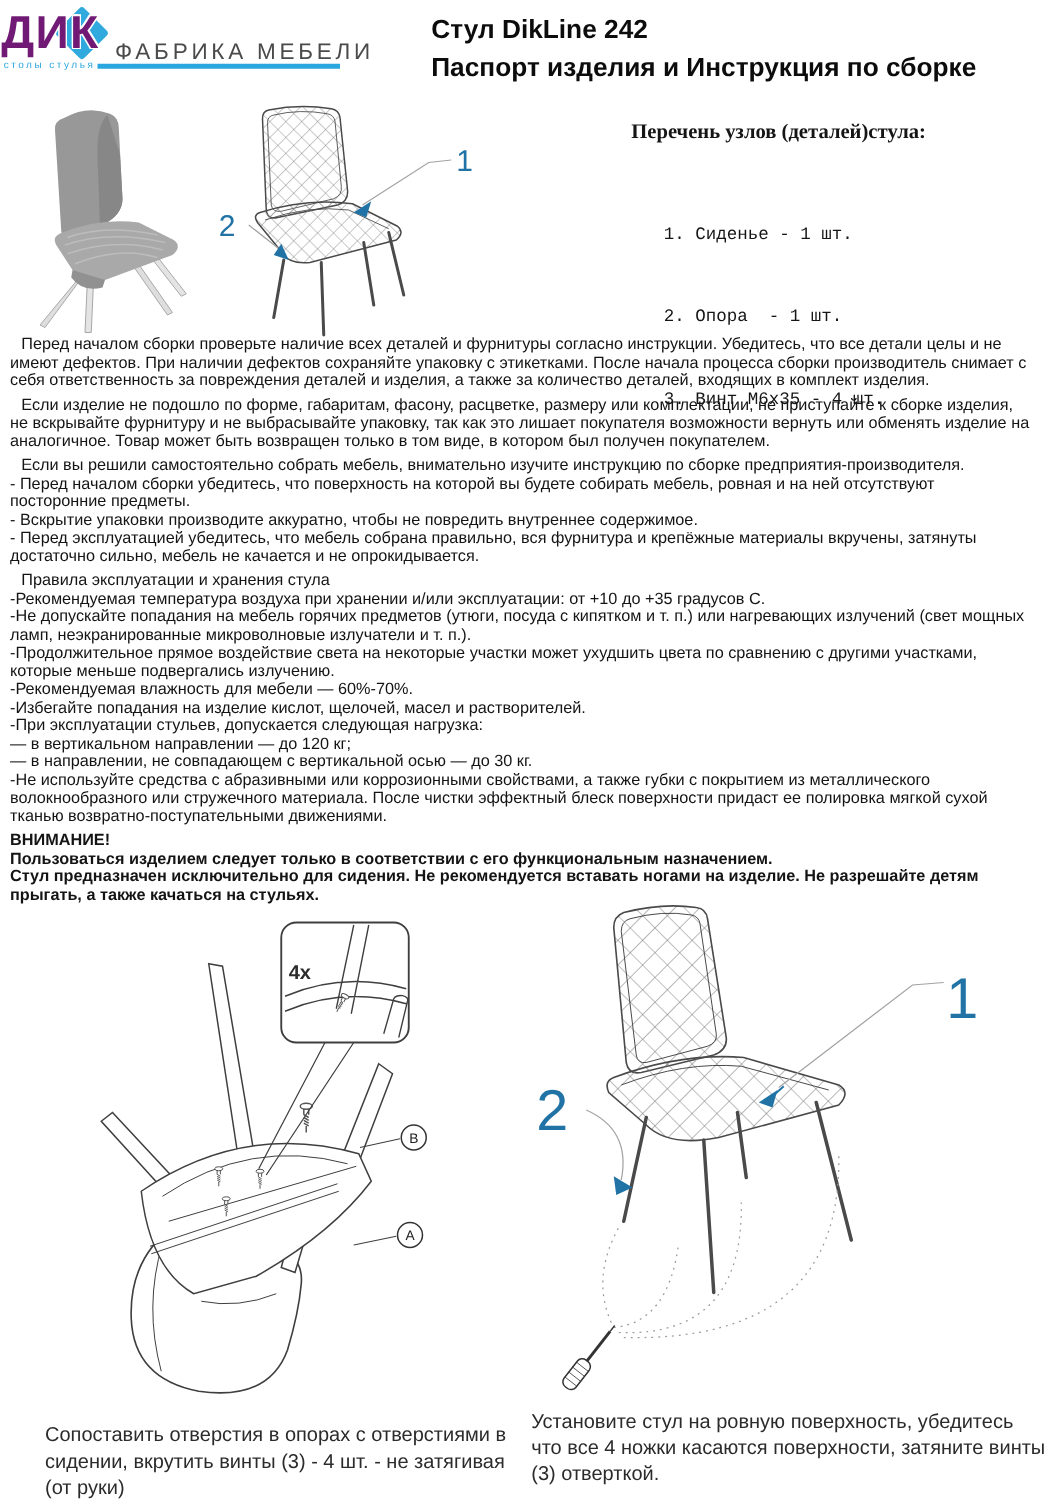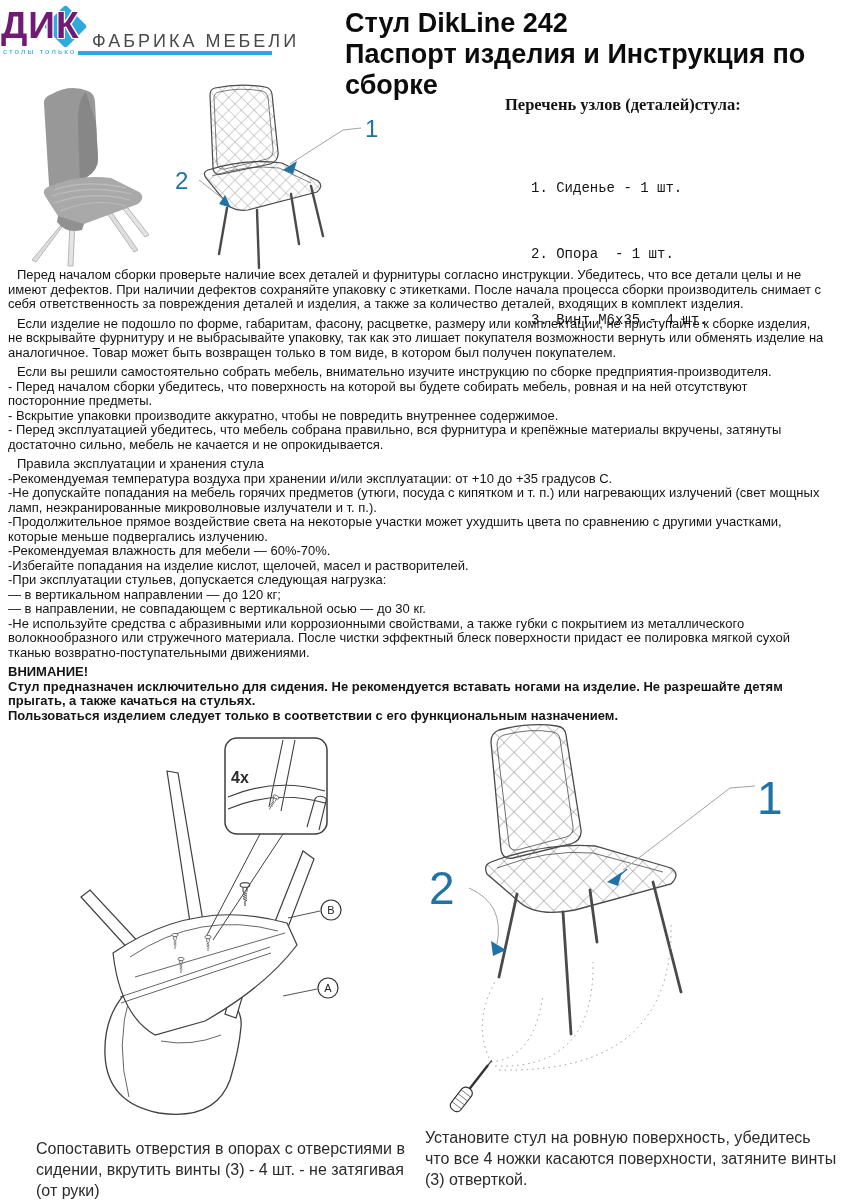--- a/index.html
+++ b/index.html
@@ -12,21 +12,21 @@
   .logo { position:absolute; left:0; top:6px; width:300px; height:52px; }
   .logo-diamond { position:absolute; left:50px; top:5px; width:31px; height:31px;
     background:#2fa9de; transform:rotate(45deg); border-radius:3px; }
   .logo-word { position:absolute; left:1px; top:0px; font-size:37px; font-weight:bold;
     color:#701a75; letter-spacing:1px; line-height:40px;
     text-shadow:1px 1px 0 #fff,-1px -1px 0 #fff,1px -1px 0 #fff,-1px 1px 0 #fff; }
   .logo-sub { position:absolute; left:3px; top:41px; font-size:8px; color:#2aa7de; letter-spacing:2px; }
   .logo-tagline { position:absolute; left:92px; top:25px; font-size:18px; color:#4a4a4a; letter-spacing:3px; }
   .logo-bar { position:absolute; left:78px; top:45px; width:194px; height:4px; background:#2aa7de; }
   
-  .title { position:absolute; left:345px; top:8px; font-size:27px; font-weight:bold; color:#0c0c0c; line-height:31px; }
+  .title { position:absolute; left:345px; top:8px; font-size:21px; font-weight:bold; color:#0c0c0c; line-height:31px; }
   
   .parts { position:absolute; left:505px; top:95px; }
   .parts-heading { font-size:16.5px; font-weight:bold;font-family:Liberation Serif, serif; }
   .parts-items { margin-top:18px; padding-left:26px; font-size:14px; line-height:22px; white-space:pre-wrap;font-family:Liberation Mono, monospace; }
   
   .fig { position:absolute; }
   .fig-photo { left:8px; top:84px; }
   .fig-line-top { left:165px; top:84px; }
   .fig-asm-left { left:35px; top:735px; }
   .fig-asm-right { left:425px; top:722px; }
@@ -62,21 +62,21 @@
       <g id="screw-glyph">
         <ellipse cx="0" cy="0" rx="3.2" ry="1.6" fill="#fff" stroke="#555" stroke-width="0.8"></ellipse>
         <path d="M-1.3,1.5 V4.5 M1.3,1.5 V4.5 M-1.3,4.5 L1.3,6 M-1.3,6 L1.3,7.5 M-1.3,7.5 L1.3,9 M-1.3,9 L1.3,10.5 M0,10.5 V14" stroke="#555" stroke-width="0.8" fill="none"></path>
       </g>
     </defs>
   </svg>
 
   <div class="logo">
     <div class="logo-diamond"></div>
     <div class="logo-word">ДИК</div>
-    <div class="logo-sub">столы  только</div>
+    <div class="logo-sub">столы  стулья</div>
     <div class="logo-tagline">ФАБРИКА МЕБЕЛИ</div>
     <div class="logo-bar"></div>
   </div>
 
   <div class="title">
     <div>Стул DikLine 242</div>
     <div>Паспорт изделия и Инструкция по сборке</div>
   </div>
 
   <svg class="fig fig-photo" width="160" height="185" viewBox="0 0 160 185">
@@ -131,22 +131,22 @@
     <p>-Рекомендуемая температура воздуха при хранении и/или эксплуатации: от +10 до +35 градусов С.</p>
     <p>-Не допускайте попадания на мебель горячих предметов (утюги, посуда с кипятком и т. п.) или нагревающих излучений (свет мощных ламп, неэкранированные микроволновые излучатели и т. п.).</p>
     <p>-Продолжительное прямое воздействие света на некоторые участки может ухудшить цвета по сравнению с другими участками, которые меньше подвергались излучению.</p>
     <p>-Рекомендуемая влажность для мебели — 60%-70%.</p>
     <p>-Избегайте попадания на изделие кислот, щелочей, масел и растворителей.</p>
     <p>-При эксплуатации стульев,  допускается следующая нагрузка:</p>
     <p>— в вертикальном направлении — до 120 кг;</p>
     <p>— в направлении, не совпадающем с вертикальной осью — до 30 кг.</p>
     <p>-Не используйте средства с абразивными или коррозионными свойствами, а также губки с покрытием из металлического волокнообразного или стружечного материала. После чистки эффектный блеск поверхности придаст ее полировка мягкой сухой тканью возвратно-поступательными движениями.</p>
     <p class="bold gap">ВНИМАНИЕ!</p>
+    <p class="bold">Пользоваться изделием следует только в соответствии с его функциональным назначением.</p>
     <p class="bold">Стул предназначен исключительно для сидения. Не рекомендуется вставать ногами на изделие. Не разрешайте детям прыгать, а также качаться на стульях.</p>
-    <p class="bold">Пользоваться изделием следует только в соответствии с его функциональным назначением.</p>
   </div>
 
   <svg class="fig fig-asm-left" width="395" height="392" viewBox="0 0 395 392">
     <g>
 
       <path class="inkfill" stroke-width="1.3" d="M105,245 Q68,272 70,320 Q72,368 124,378 Q180,386 195,345 Q204,315 206,292 Q208,270 185,262 L150,250 Q124,240 105,245 Z"></path>
       <path class="ink" stroke-width="0.8" d="M95,260 Q80,310 94,362 M186,300 Q156,312 126,306"></path>
 
       <polygon class="inkfill" stroke-width="1.2" points="46,162 55,155 136,242 126,250"></polygon>
       <polygon class="inkfill" stroke-width="1.2" points="132,36 143,38 172,210 158,207"></polygon>

